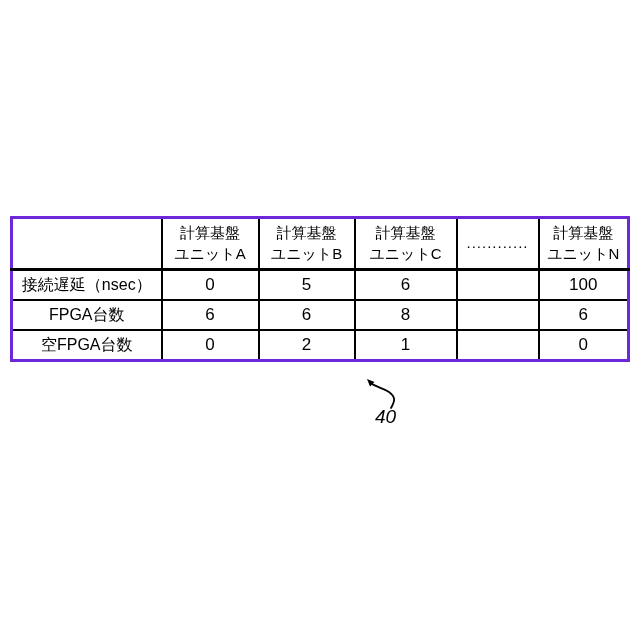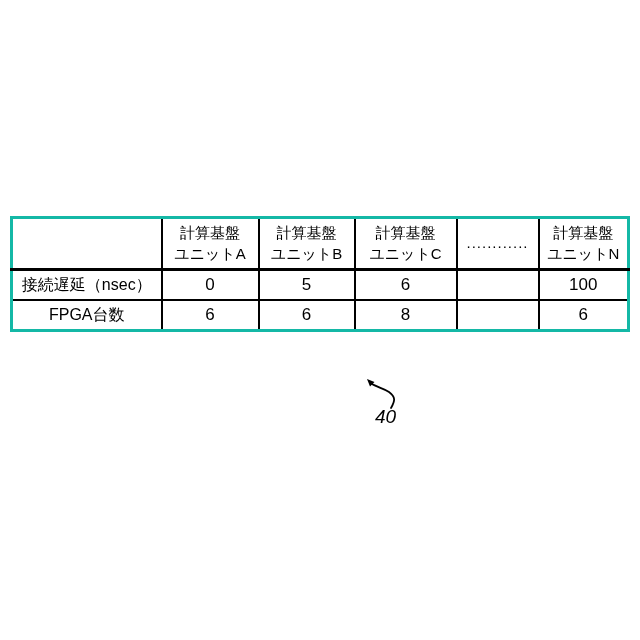--- a/index.html
+++ b/index.html
@@ -19,21 +19,21 @@
     position: absolute;
     inset: 0;
   }
   table.data-table {
     position: absolute;
     left: 10px;
     top: 216px;
     width: 617px;
     border-collapse: collapse;
     table-layout: fixed;
-    border: 3px solid #14b8a6;
+    border: 3px solid #6d28d9;
   }
   table.data-table th,
   table.data-table td {
     border: 2px solid #000000;
     text-align: center;
     vertical-align: middle;
     padding: 0;
     overflow: hidden;
   }
   tr.header-row th {
@@ -117,20 +117,28 @@
         <td class="value-cell">100</td>
       </tr>
       <tr class="data-row">
         <td class="row-label">FPGA台数</td>
         <td class="value-cell">6</td>
         <td class="value-cell">6</td>
         <td class="value-cell">8</td>
         <td class="value-cell"></td>
         <td class="value-cell">6</td>
       </tr>
+      <tr class="data-row">
+        <td class="row-label">空FPGA台数</td>
+        <td class="value-cell">0</td>
+        <td class="value-cell">2</td>
+        <td class="value-cell">1</td>
+        <td class="value-cell"></td>
+        <td class="value-cell">0</td>
+      </tr>
     </tbody>
   </table>
 
   <svg class="ref-arrow" viewBox="0 0 70 65" xmlns="http://www.w3.org/2000/svg">
     <path d="M 36 38 C 40 31 41 27 34 22 C 28 18 21 17 16.5 13.5" fill="none" stroke="#000000" stroke-width="1.8" stroke-linecap="round"></path>
     <polygon points="12,9 19.5,12 15,16.5" fill="#000000"></polygon>
   </svg>
 
   <div class="ref-label">40</div>
 

